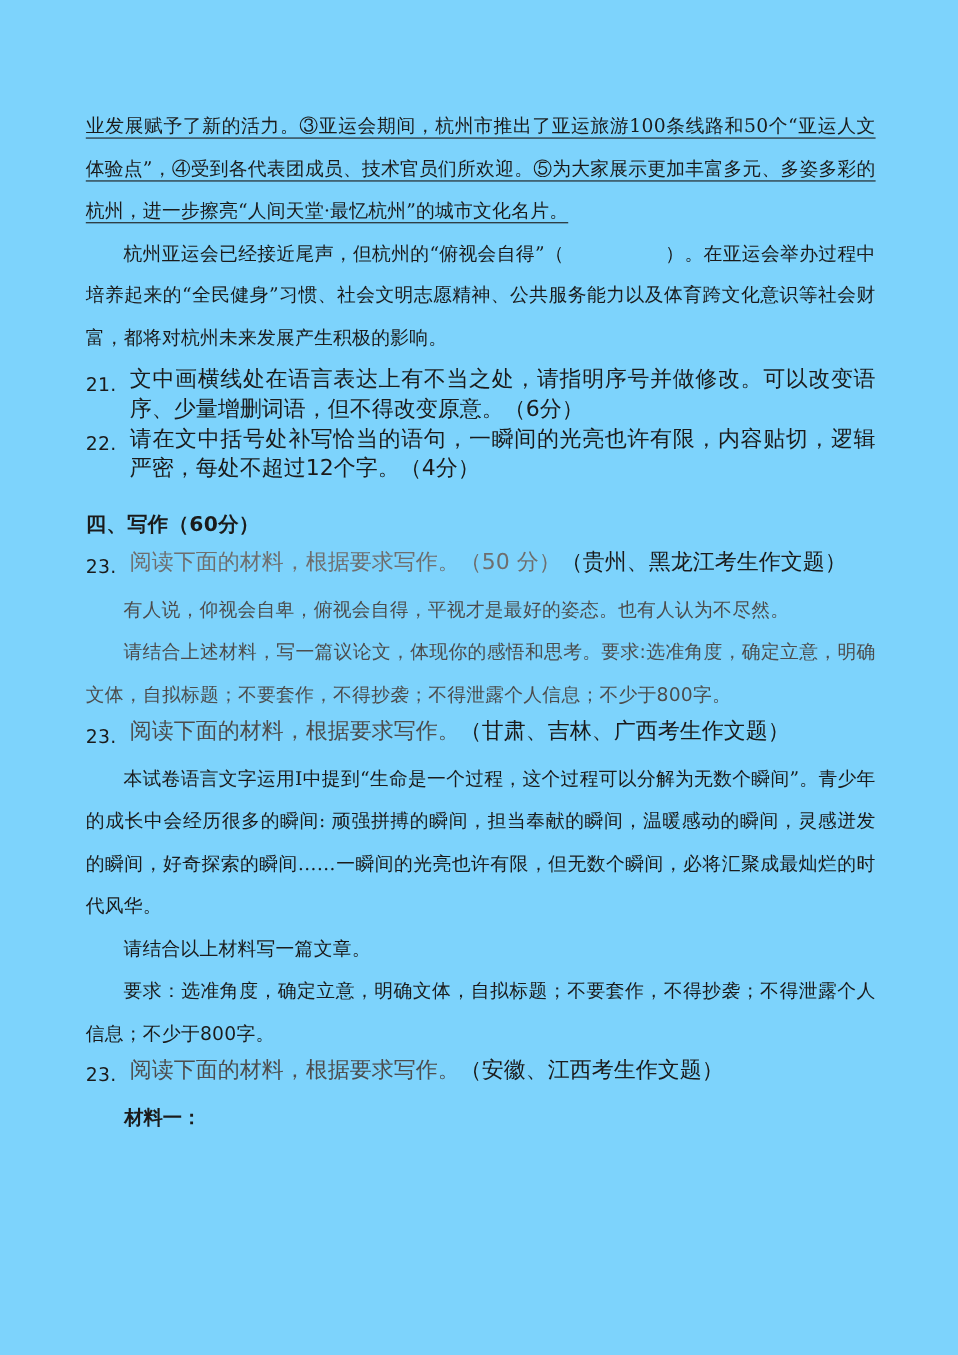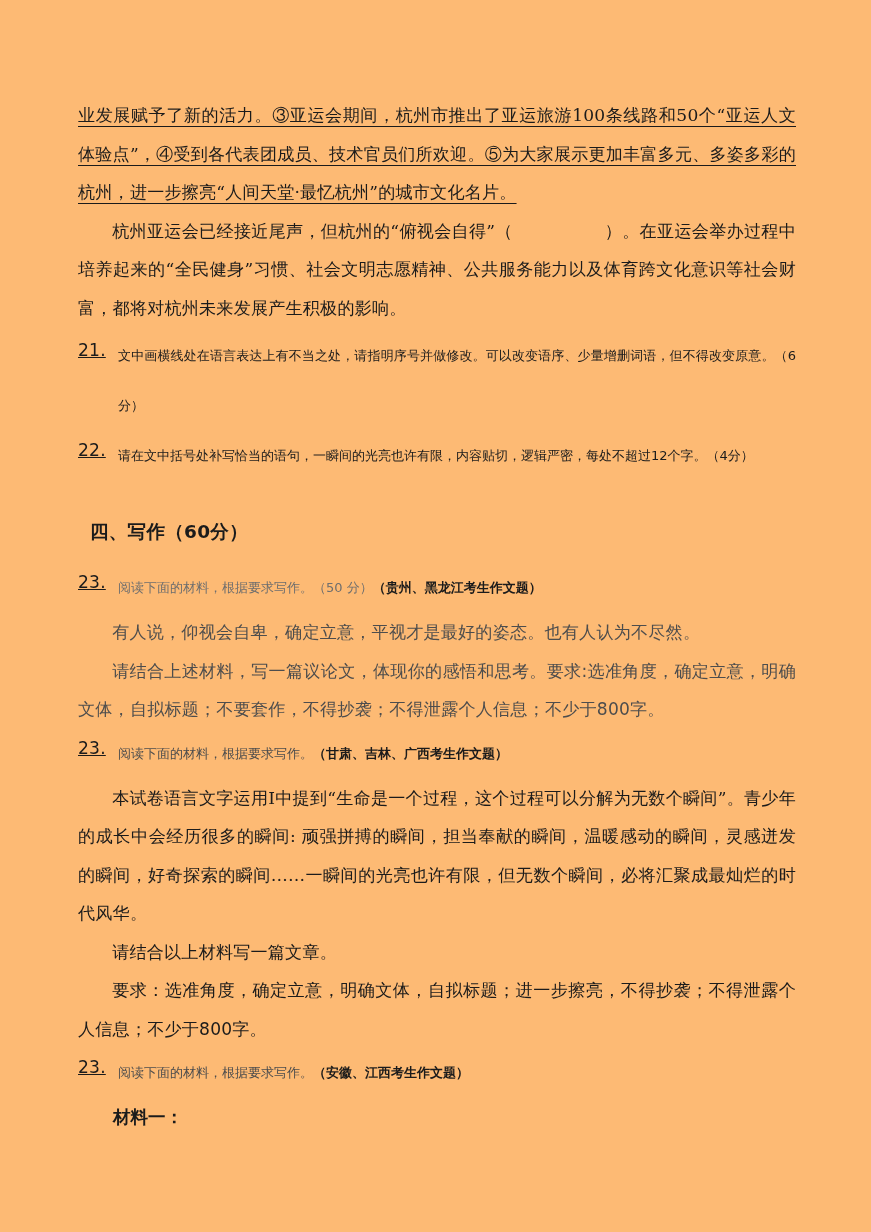--- a/index.html
+++ b/index.html
@@ -15,21 +15,21 @@
     font-family: "DejaVu Serif", "Liberation Serif", serif;
     color: #1b1b1b;
   }
 
   .page {
     position: absolute;
     left: 0;
     top: 0;
     width: 871px;
     height: 1232px;
-    background: #fdba74;
+    background: #7dd3fc;
   }
 
   .content {
     position: absolute;
     left: 78px;
     top: 96px;
     width: 718px;
   }
 
   
@@ -65,53 +65,52 @@
 
   .faded-lite {
     color: #4d4d4d;
   }
 
   
   .section-head {
     font-size: 18.5px;
     line-height: 38px;
     font-weight: bold;
-    margin: 12px;
+    margin: 0;
     font-family: "DejaVu Sans", "Liberation Sans", sans-serif;
     letter-spacing: 0.3px;
   }
 
   
   .qrow {
     display: flex;
     align-items: flex-start;
   }
   .qnum {
     flex: 0 0 auto;
     width: 40px;
     font-size: 17.1px;
     line-height: 38.5px;
     font-family: "DejaVu Sans", "Liberation Sans", sans-serif;
     letter-spacing: 0.2px;
-    text-decoration: underline;
   }
   .qbody {
     flex: 1 1 auto;
-    font-size: 13px;
-    line-height: 50px;
+    font-size: 20px;
+    line-height: 27px;
     text-align: justify;
     text-justify: inter-ideograph;
     word-break: break-all;
   }
 
   .sans {
     font-family: "DejaVu Sans", "Liberation Sans", sans-serif;
   }
   .bold {
-    font-weight: bold;
+    font-weight: normal;
   }
 
   .blank-gap {
     display: inline-block;
     width: 92px;
   }
 
   .spacer-sm { height: 4px; }
   .spacer-lg { height: 20px; }
 
@@ -149,34 +148,34 @@
 
     <div class="spacer-lg"></div>
 
     <p class="section-head">四、写作（60分）</p>
 
     <div class="qrow">
       <div class="qnum sans">23.</div>
       <div class="qbody sans"><span class="faded">阅读下面的材料，根据要求写作。（50 分）</span><span class="bold">（贵州、黑龙江考生作文题）</span></div>
     </div>
 
-    <p class="para indent2 script faded-lite">有人说，仰视会自卑，确定立意，平视才是最好的姿态。也有人认为不尽然。</p>
+    <p class="para indent2 script faded-lite">有人说，仰视会自卑，俯视会自得，平视才是最好的姿态。也有人认为不尽然。</p>
 
     <p class="para indent2 sans faded-lite">请结合上述材料，写一篇议论文，体现你的感悟和思考。要求:选准角度，确定立意，明确文体，自拟标题；不要套作，不得抄袭；不得泄露个人信息；不少于800字。</p>
 
     <div class="qrow">
       <div class="qnum sans">23.</div>
       <div class="qbody sans"><span class="faded-lite">阅读下面的材料，根据要求写作。</span><span class="bold">（甘肃、吉林、广西考生作文题）</span></div>
     </div>
 
     <p class="para indent2 script">本试卷语言文字运用Ⅰ中提到“生命是一个过程，这个过程可以分解为无数个瞬间”。青少年的成长中会经历很多的瞬间: 顽强拼搏的瞬间，担当奉献的瞬间，温暖感动的瞬间，灵感迸发的瞬间，好奇探索的瞬间……一瞬间的光亮也许有限，但无数个瞬间，必将汇聚成最灿烂的时代风华。</p>
 
     <p class="para indent2 script">请结合以上材料写一篇文章。</p>
 
-    <p class="para indent2 sans">要求：选准角度，确定立意，明确文体，自拟标题；进一步擦亮，不得抄袭；不得泄露个人信息；不少于800字。</p>
+    <p class="para indent2 sans">要求：选准角度，确定立意，明确文体，自拟标题；不要套作，不得抄袭；不得泄露个人信息；不少于800字。</p>
 
     <div class="qrow">
       <div class="qnum sans">23.</div>
       <div class="qbody sans"><span class="faded-lite">阅读下面的材料，根据要求写作。</span><span class="bold">（安徽、江西考生作文题）</span></div>
     </div>
 
     <p class="mat-label">材料一：</p>
 
   </div>
 </div>

